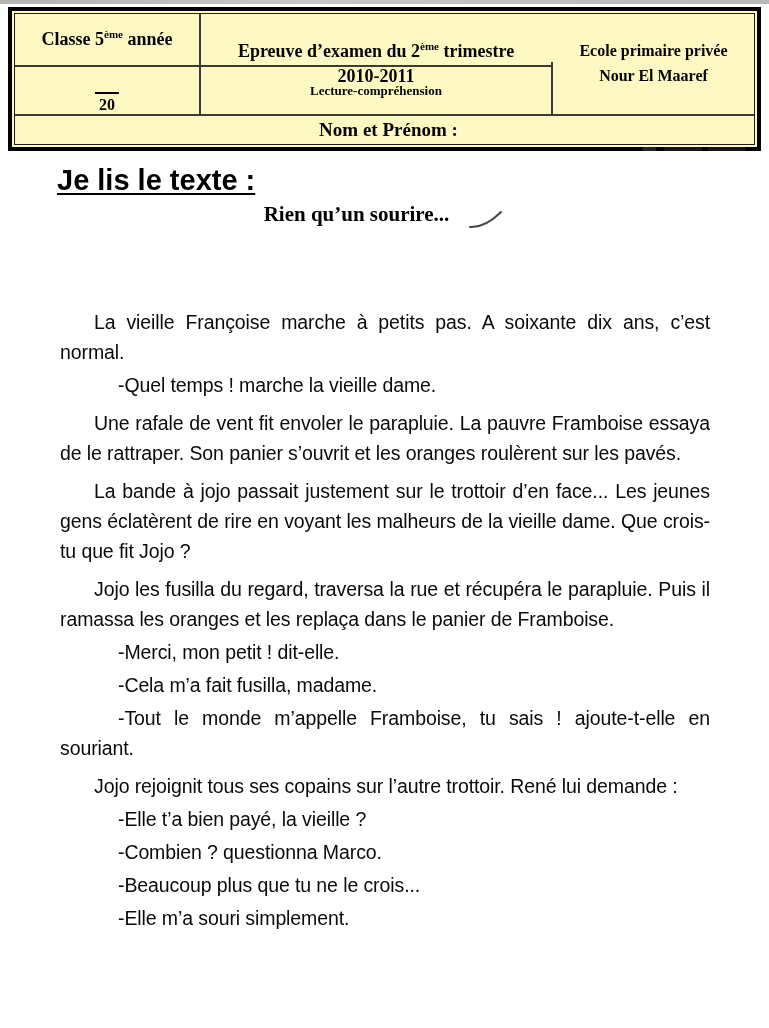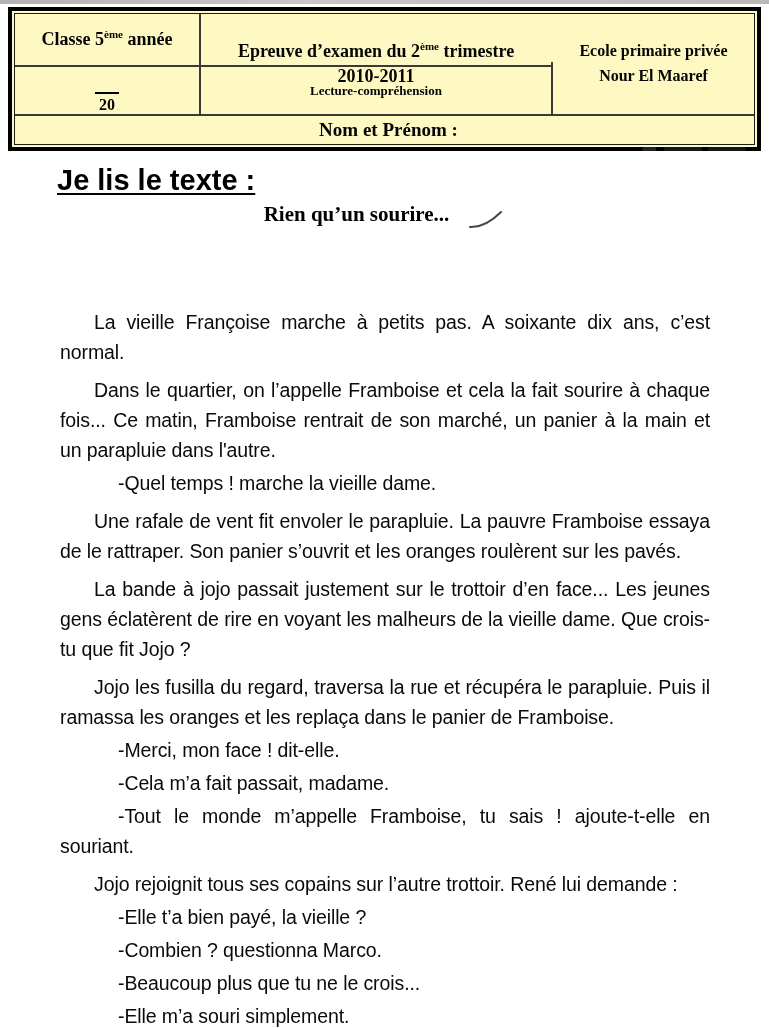--- a/index.html
+++ b/index.html
@@ -125,26 +125,25 @@
 
 <div class="story-title-row">
   <span class="story-title">Rien qu’un sourire...</span>
   <svg class="pen-squiggle" width="38" height="22" viewBox="0 0 38 22">
     <path d="M3 18 C 12 18.5, 23 14, 34 3" fill="none" stroke="#23232d" stroke-width="2" stroke-linecap="round" opacity="0.85"></path>
   </svg>
 </div>
 
 <div class="story" id="story">
     <p class="story-para para">La vieille Françoise marche à petits pas. A soixante dix ans, c’est normal.</p>
-    <p class="story-para para">Dans le quartier, on l’appelle Framboise et cela la fait sourire à chaque fois... Ce matin, Framboise rentrait de son marché, un panier à la main et un parapluie dans l'autre.</p>
     <p class="story-para dialogue">-Quel temps ! marche la vieille dame.</p>
     <p class="story-para para">Une rafale de vent fit envoler le parapluie. La pauvre Framboise essaya de le rattraper. Son panier s’ouvrit et les oranges roulèrent sur les pavés.</p>
     <p class="story-para para">La bande à jojo passait justement sur le trottoir d’en face... Les jeunes gens éclatèrent de rire en voyant les malheurs de la vieille dame. Que crois-tu que fit Jojo ?</p>
     <p class="story-para para">Jojo les fusilla du regard, traversa la rue et récupéra le parapluie. Puis il ramassa les oranges et les replaça dans le panier de Framboise.</p>
-    <p class="story-para dialogue">-Merci, mon face ! dit-elle.</p>
-    <p class="story-para dialogue">-Cela m’a fait passait, madame.</p>
+    <p class="story-para dialogue">-Merci, mon petit ! dit-elle.</p>
+    <p class="story-para dialogue">-Cela m’a fait fusilla, madame.</p>
     <p class="story-para dialogue">-Tout le monde m’appelle Framboise, tu sais ! ajoute-t-elle en souriant.</p>
     <p class="story-para para">Jojo rejoignit tous ses copains sur l’autre trottoir. René lui demande :</p>
     <p class="story-para dialogue">-Elle t’a bien payé, la vieille ?</p>
     <p class="story-para dialogue">-Combien ? questionna Marco.</p>
     <p class="story-para dialogue">-Beaucoup plus que tu ne le crois...</p>
     <p class="story-para dialogue">-Elle m’a souri simplement.</p>
   </div>
 
 </body></html>

